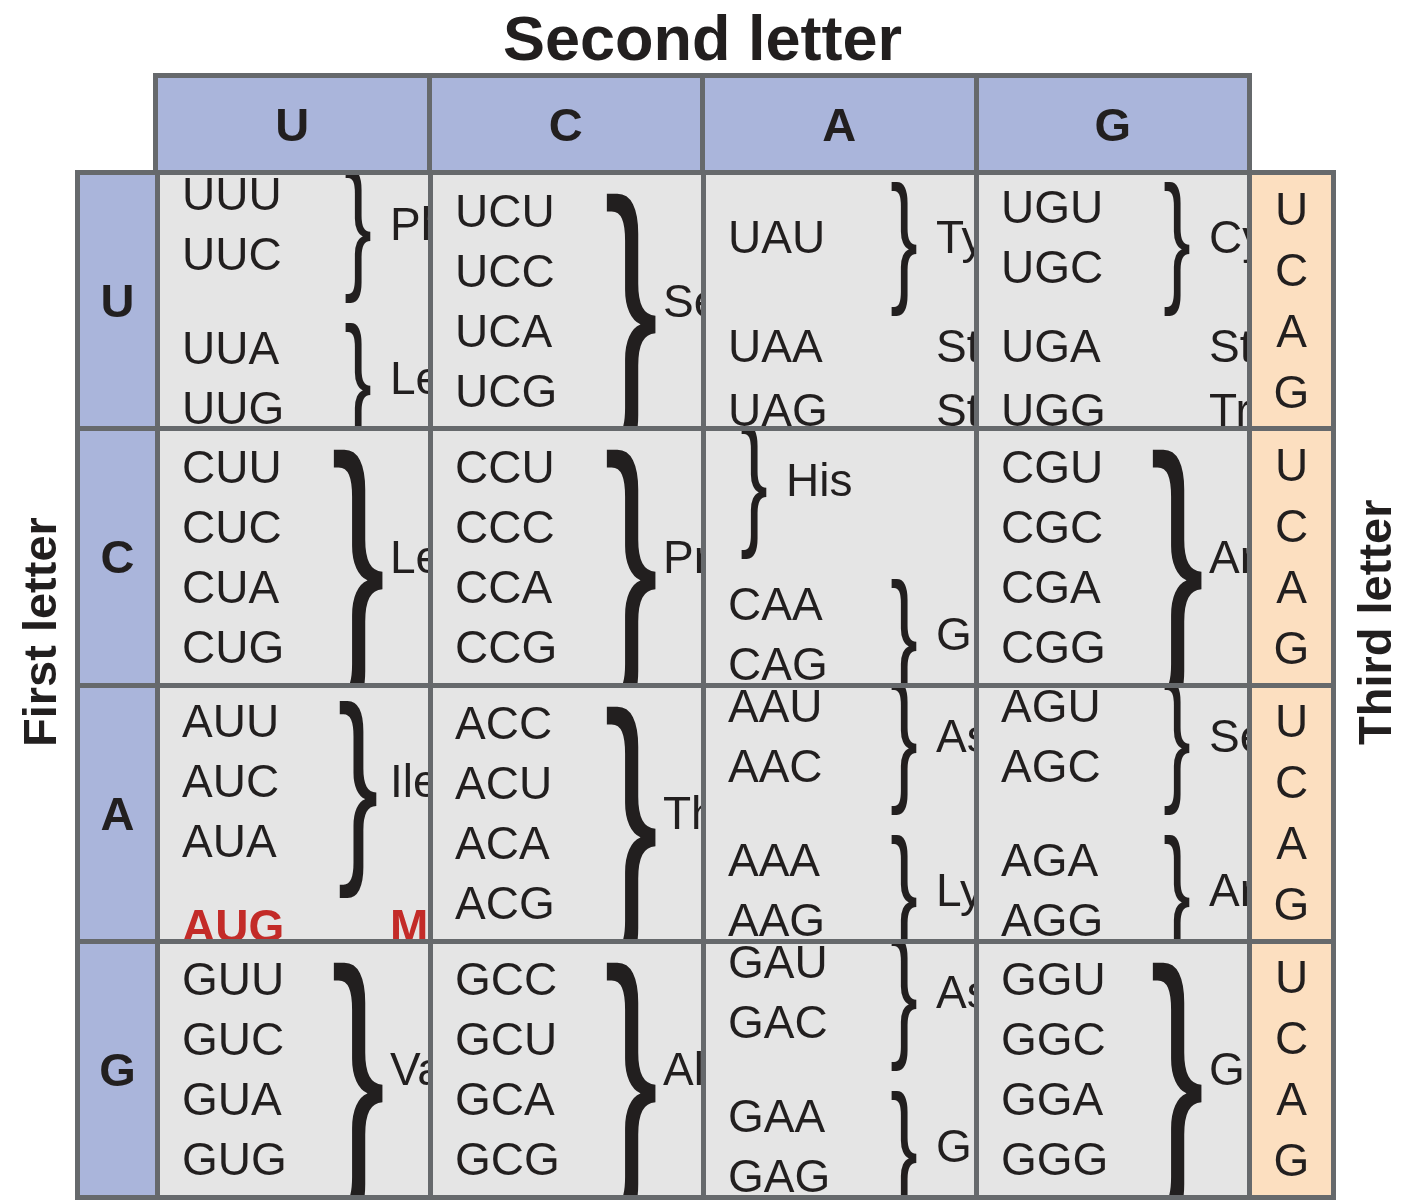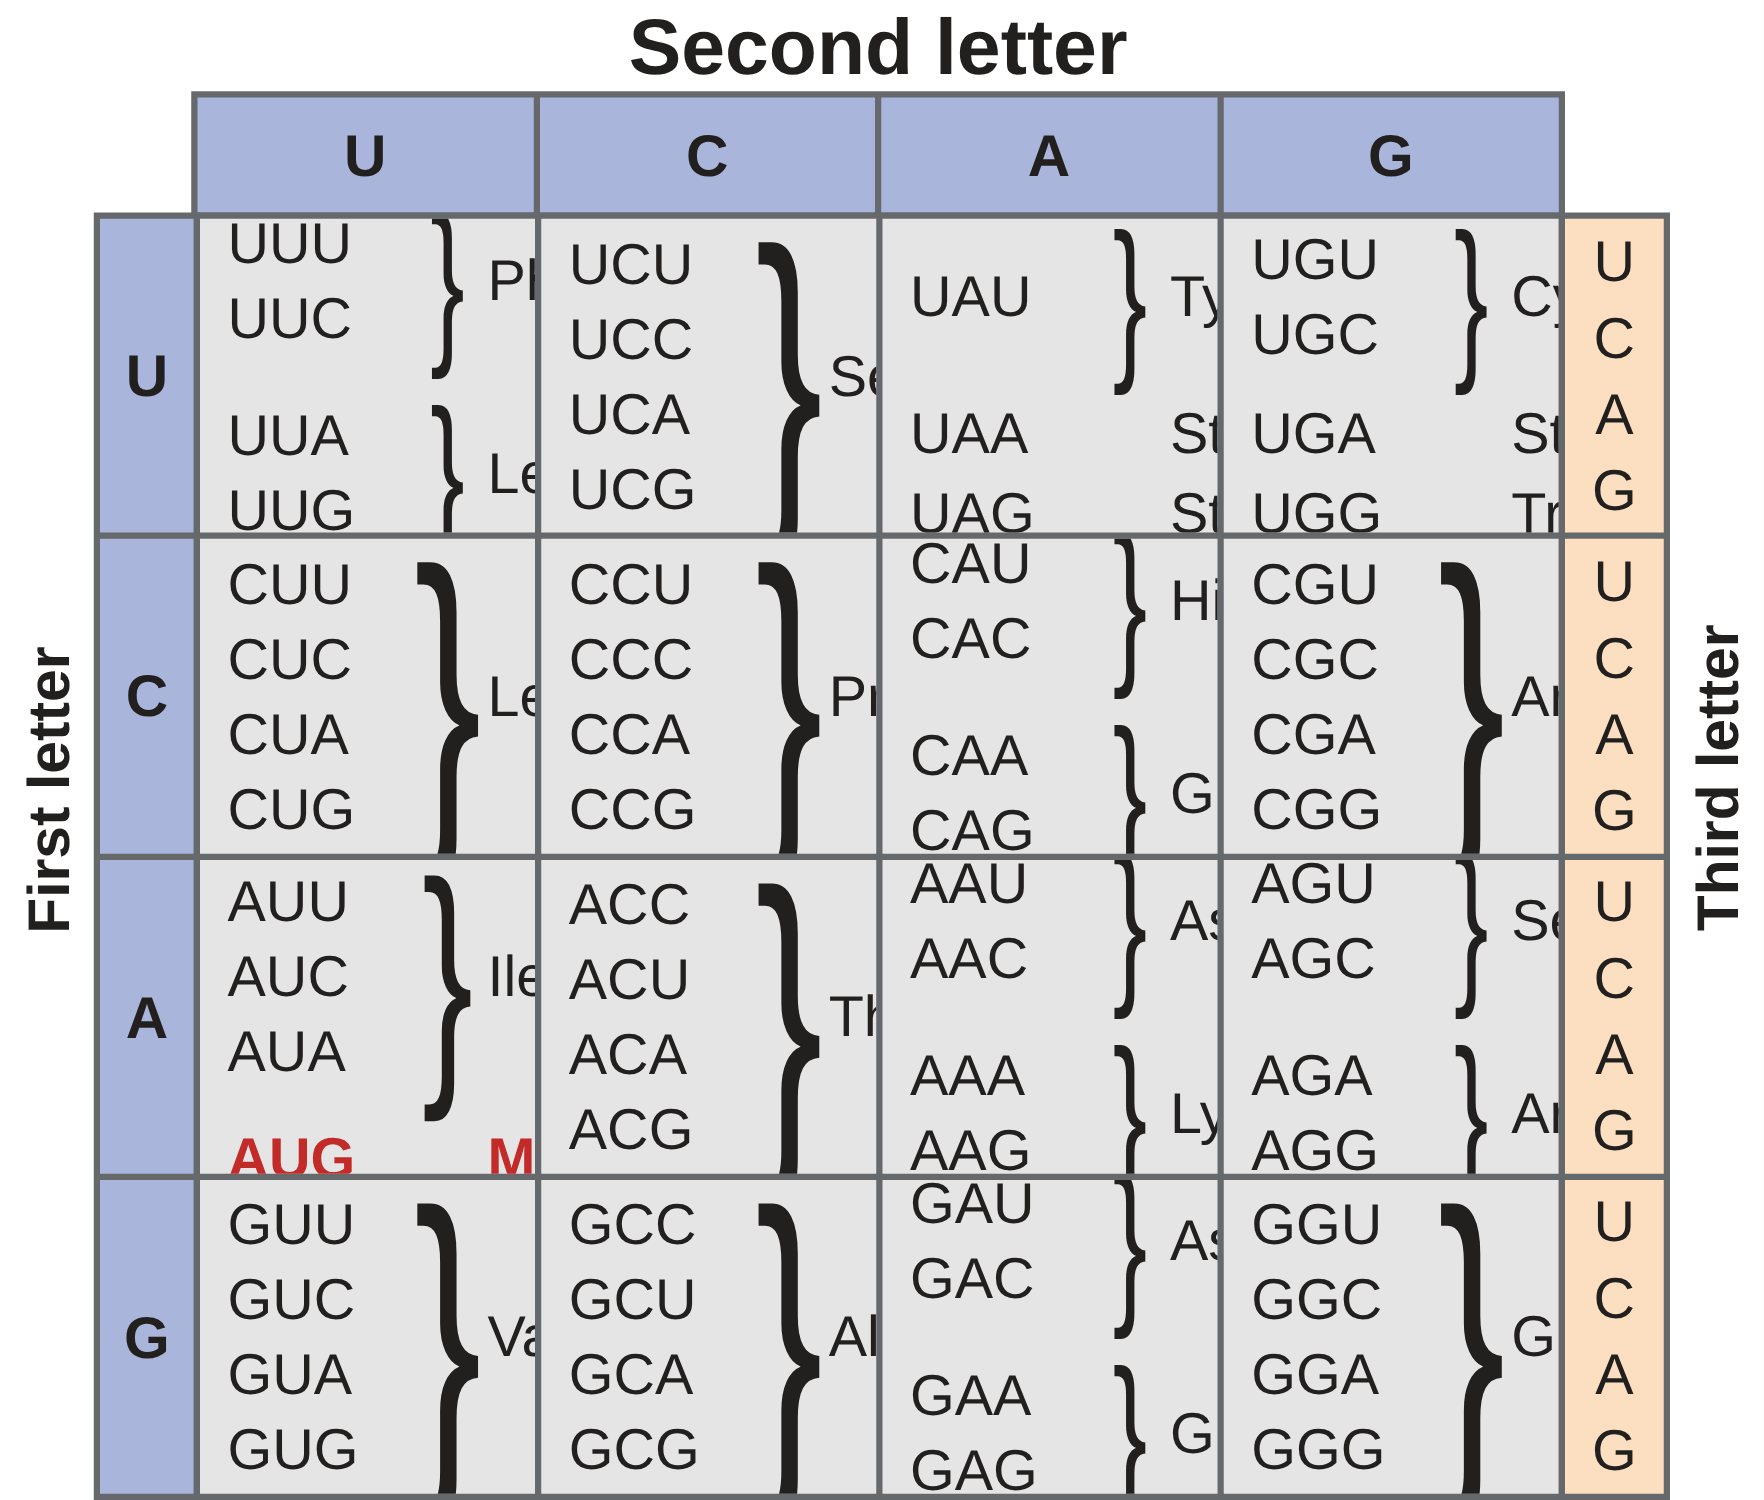--- a/index.html
+++ b/index.html
@@ -173,24 +173,20 @@
             <div class="codon">CCG</div>
           </div>
           <div class="brace-slot">
             <span class="brace n4">}</span>
           </div>
           <div class="amino">Pro</div>
         </div>
       </div>
       <div class="bcell">
         <div class="group">
-          <div class="codon-col">
-            <div class="codon">CAU</div>
-            <div class="codon">CAC</div>
-          </div>
           <div class="brace-slot">
             <span class="brace n2">}</span>
           </div>
           <div class="amino">His</div>
         </div>
         <div class="group">
           <div class="codon-col">
             <div class="codon">CAA</div>
             <div class="codon">CAG</div>
           </div>

